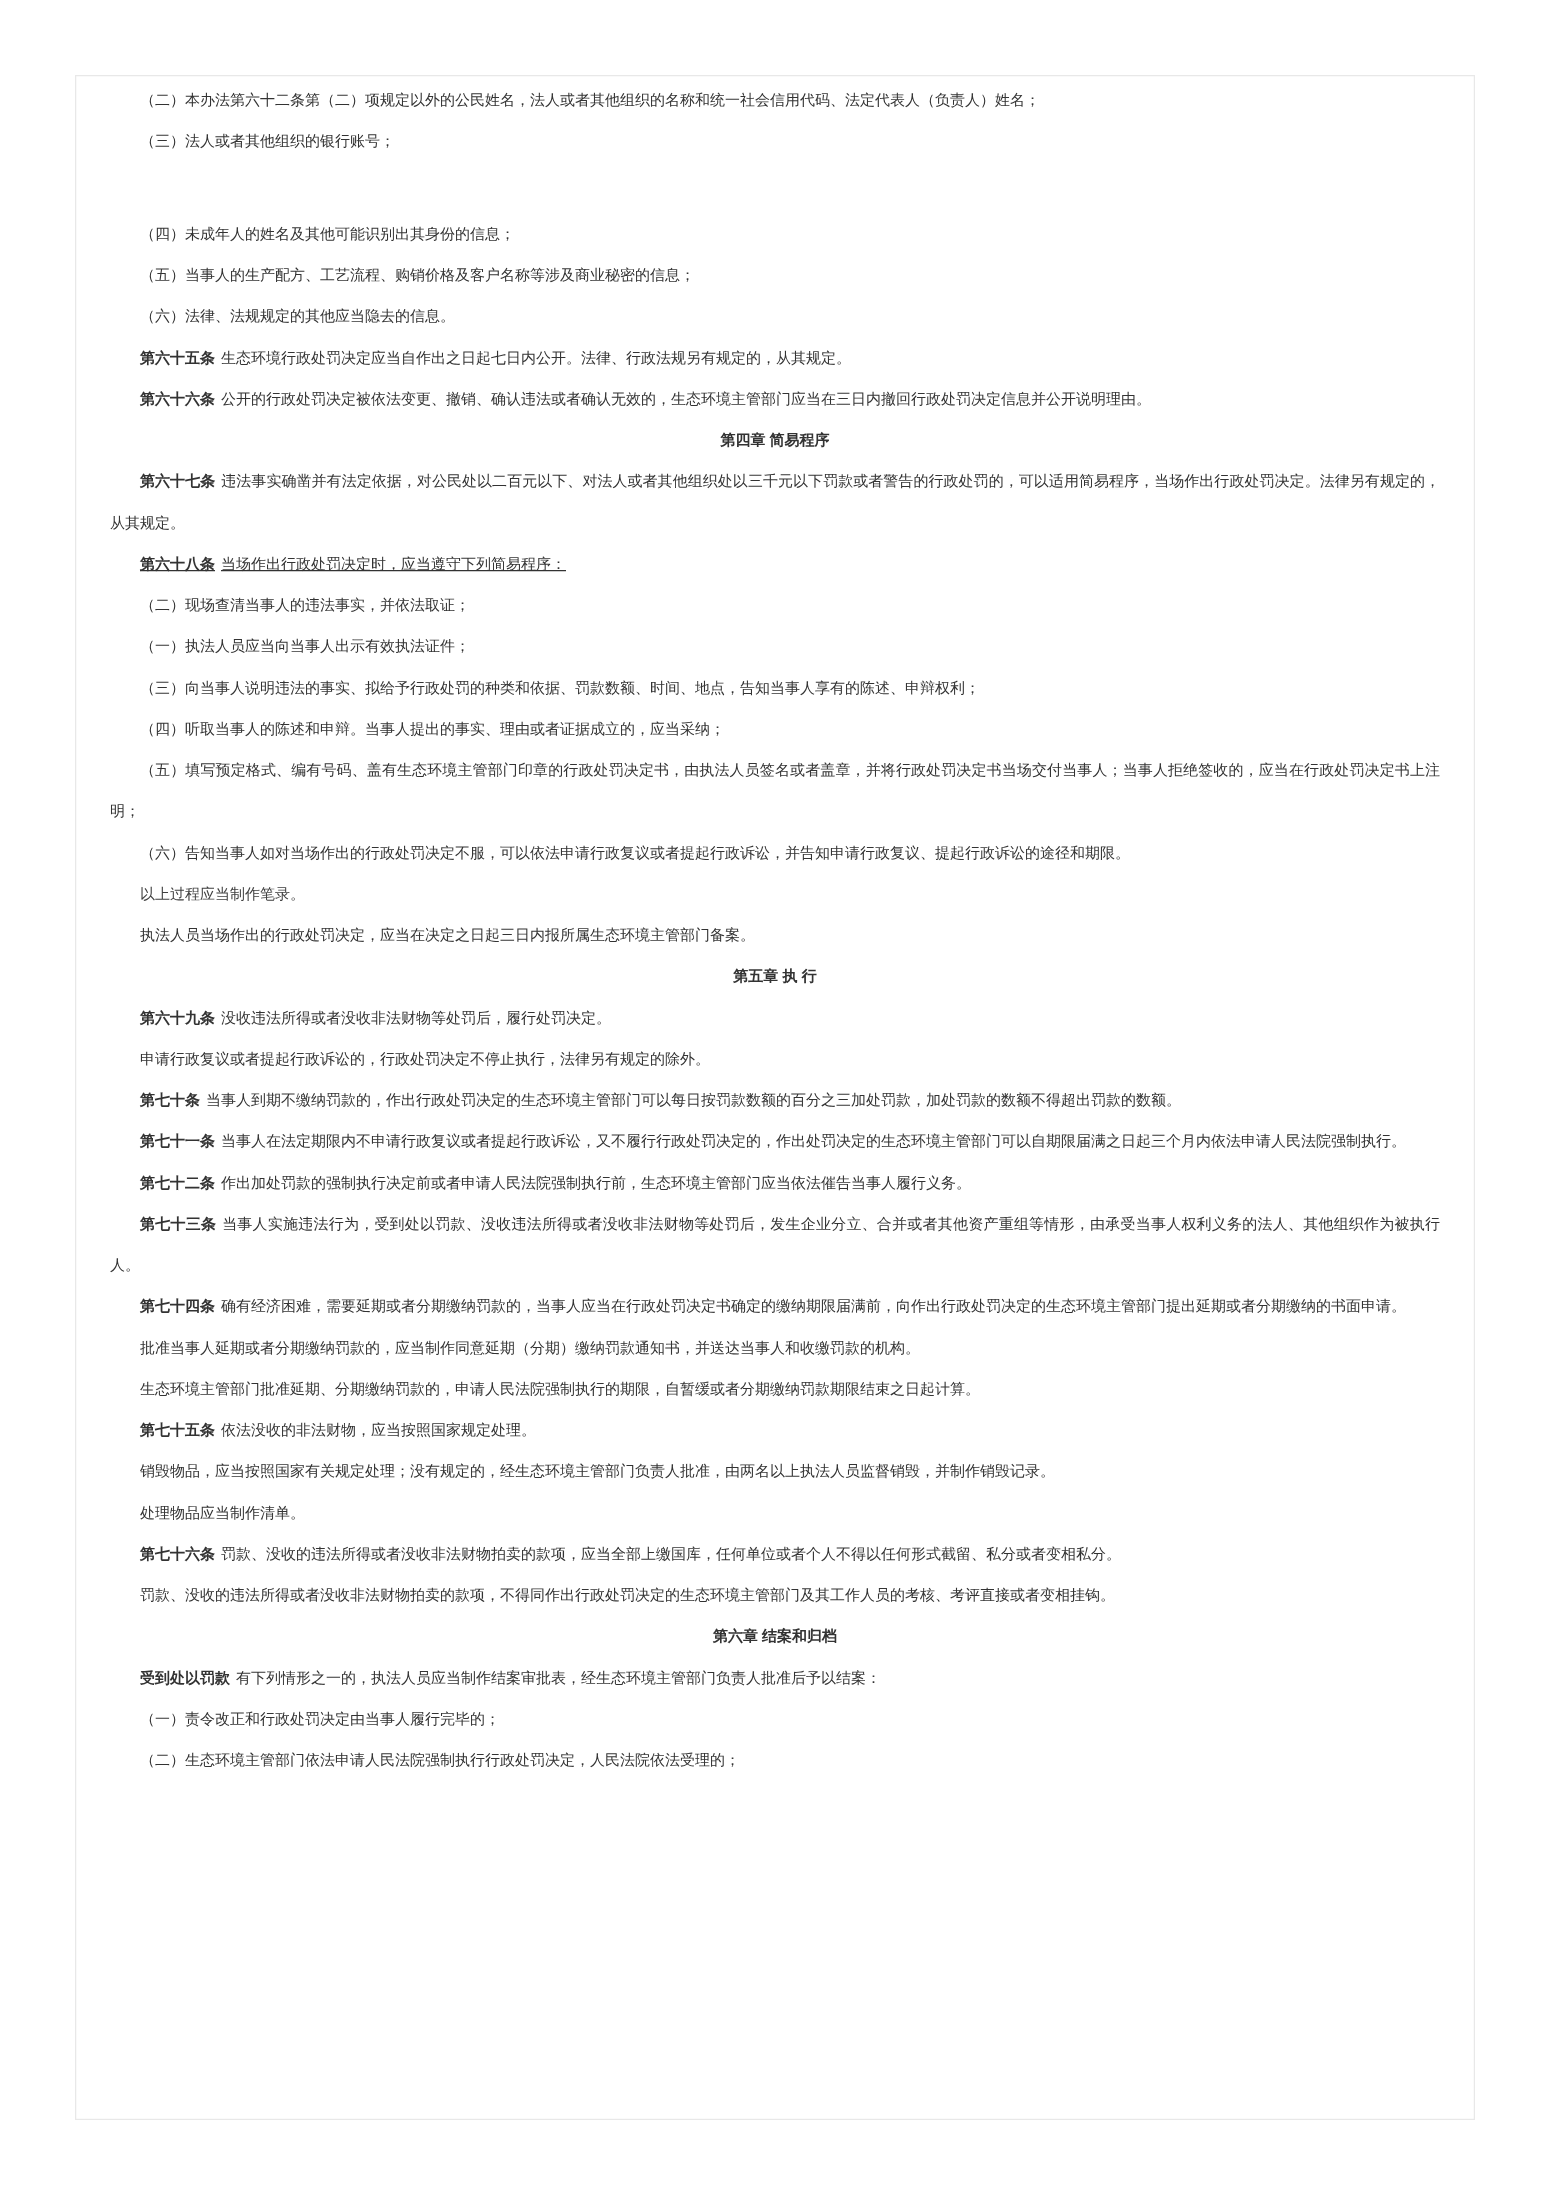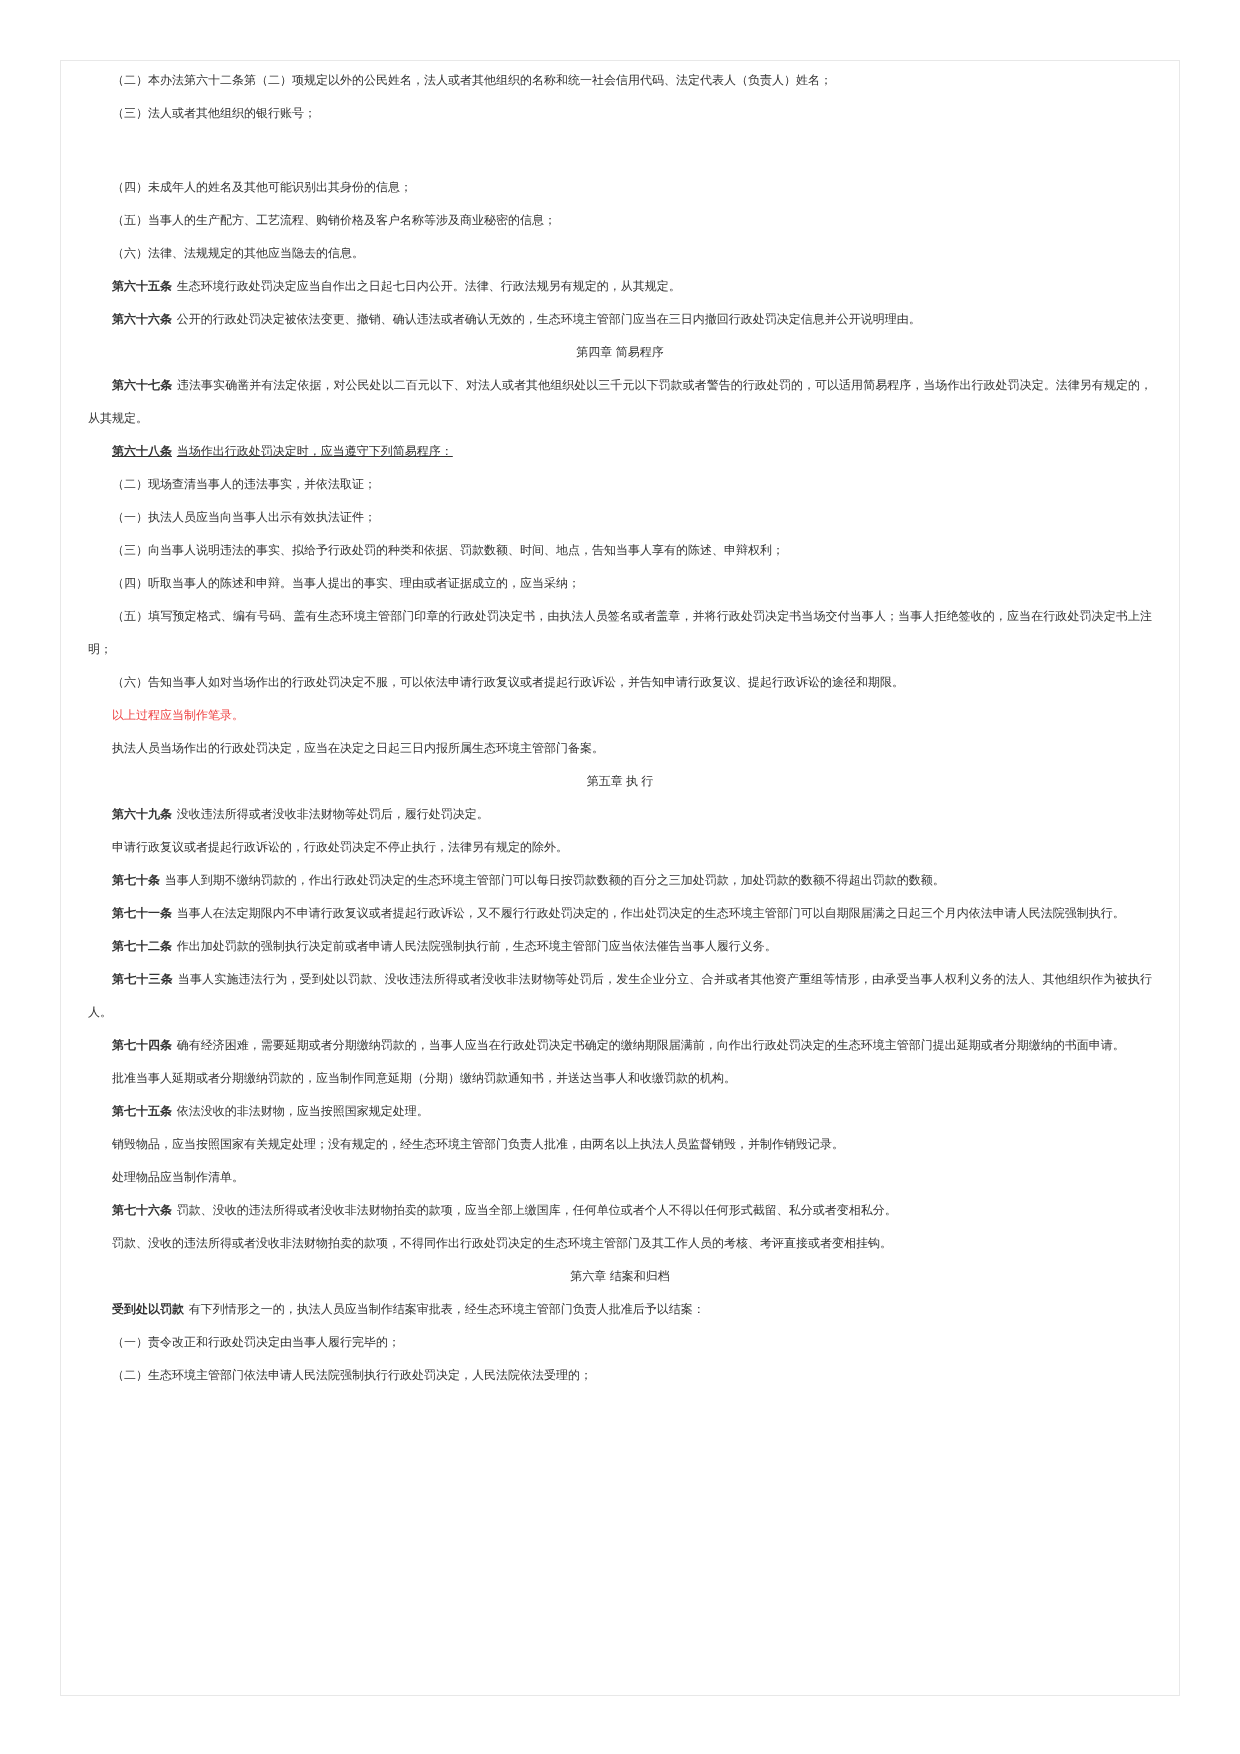--- a/index.html
+++ b/index.html
@@ -28,21 +28,21 @@
     line-height: 33px;
     color: #333333;
     text-align: justify;
     text-indent: 2em;
     letter-spacing: 0;
     word-break: break-all;
   }
   .page p.chapter {
     text-align: center;
     text-indent: 0;
-    font-weight: normal;
+    font-weight: bold;
   }
   .page p .lead {
     font-weight: bold;
     margin-right: 0.4em;
   }
 </style>
 </head>
 <body>
 
 <div class="page" id="doc-page" style="background: rgb(255, 255, 255); border-color: rgb(232, 232, 232);">
@@ -55,31 +55,32 @@
     <p class="article" style="color: rgb(51, 51, 51);"><span class="lead">第六十六条</span><span>公开的行政处罚决定被依法变更、撤销、确认违法或者确认无效的，生态环境主管部门应当在三日内撤回行政处罚决定信息并公开说明理由。</span></p>
     <p class="chapter" style="color: rgb(51, 51, 51);">第四章 简易程序</p>
     <p class="article" style="color: rgb(51, 51, 51);"><span class="lead">第六十七条</span><span>违法事实确凿并有法定依据，对公民处以二百元以下、对法人或者其他组织处以三千元以下罚款或者警告的行政处罚的，可以适用简易程序，当场作出行政处罚决定。法律另有规定的，从其规定。</span></p>
     <p class="article" style="color: rgb(51, 51, 51); text-decoration: underline;"><span class="lead">第六十八条</span><span>当场作出行政处罚决定时，应当遵守下列简易程序：</span></p>
     <p class="body" style="color: rgb(51, 51, 51);">（二）现场查清当事人的违法事实，并依法取证；</p>
     <p class="body" style="color: rgb(51, 51, 51);">（一）执法人员应当向当事人出示有效执法证件；</p>
     <p class="body" style="color: rgb(51, 51, 51);">（三）向当事人说明违法的事实、拟给予行政处罚的种类和依据、罚款数额、时间、地点，告知当事人享有的陈述、申辩权利；</p>
     <p class="body" style="color: rgb(51, 51, 51);">（四）听取当事人的陈述和申辩。当事人提出的事实、理由或者证据成立的，应当采纳；</p>
     <p class="body" style="color: rgb(51, 51, 51);">（五）填写预定格式、编有号码、盖有生态环境主管部门印章的行政处罚决定书，由执法人员签名或者盖章，并将行政处罚决定书当场交付当事人；当事人拒绝签收的，应当在行政处罚决定书上注明；</p>
     <p class="body" style="color: rgb(51, 51, 51);">（六）告知当事人如对当场作出的行政处罚决定不服，可以依法申请行政复议或者提起行政诉讼，并告知申请行政复议、提起行政诉讼的途径和期限。</p>
-    <p class="body" style="color: #ef4444;">以上过程应当制作笔录。</p>
+    <p class="body" style="color: #404040;">以上过程应当制作笔录。</p>
     <p class="body" style="color: rgb(51, 51, 51);">执法人员当场作出的行政处罚决定，应当在决定之日起三日内报所属生态环境主管部门备案。</p>
     <p class="chapter" style="color: rgb(51, 51, 51);">第五章 执 行</p>
     <p class="article" style="color: rgb(51, 51, 51);"><span class="lead">第六十九条</span><span>没收违法所得或者没收非法财物等处罚后，履行处罚决定。</span></p>
     <p class="body" style="color: rgb(51, 51, 51);">申请行政复议或者提起行政诉讼的，行政处罚决定不停止执行，法律另有规定的除外。</p>
     <p class="article" style="color: rgb(51, 51, 51);"><span class="lead">第七十条</span><span>当事人到期不缴纳罚款的，作出行政处罚决定的生态环境主管部门可以每日按罚款数额的百分之三加处罚款，加处罚款的数额不得超出罚款的数额。</span></p>
     <p class="article" style="color: rgb(51, 51, 51);"><span class="lead">第七十一条</span><span>当事人在法定期限内不申请行政复议或者提起行政诉讼，又不履行行政处罚决定的，作出处罚决定的生态环境主管部门可以自期限届满之日起三个月内依法申请人民法院强制执行。</span></p>
     <p class="article" style="color: rgb(51, 51, 51);"><span class="lead">第七十二条</span><span>作出加处罚款的强制执行决定前或者申请人民法院强制执行前，生态环境主管部门应当依法催告当事人履行义务。</span></p>
     <p class="article" style="color: rgb(51, 51, 51);"><span class="lead">第七十三条</span><span>当事人实施违法行为，受到处以罚款、没收违法所得或者没收非法财物等处罚后，发生企业分立、合并或者其他资产重组等情形，由承受当事人权利义务的法人、其他组织作为被执行人。</span></p>
     <p class="article" style="color: rgb(51, 51, 51);"><span class="lead">第七十四条</span><span>确有经济困难，需要延期或者分期缴纳罚款的，当事人应当在行政处罚决定书确定的缴纳期限届满前，向作出行政处罚决定的生态环境主管部门提出延期或者分期缴纳的书面申请。</span></p>
     <p class="body" style="color: rgb(51, 51, 51);">批准当事人延期或者分期缴纳罚款的，应当制作同意延期（分期）缴纳罚款通知书，并送达当事人和收缴罚款的机构。</p>
+    <p class="body" style="color: rgb(51, 51, 51);">生态环境主管部门批准延期、分期缴纳罚款的，申请人民法院强制执行的期限，自暂缓或者分期缴纳罚款期限结束之日起计算。</p>
     <p class="article" style="color: rgb(51, 51, 51);"><span class="lead">第七十五条</span><span>依法没收的非法财物，应当按照国家规定处理。</span></p>
     <p class="body" style="color: rgb(51, 51, 51);">销毁物品，应当按照国家有关规定处理；没有规定的，经生态环境主管部门负责人批准，由两名以上执法人员监督销毁，并制作销毁记录。</p>
     <p class="body" style="color: rgb(51, 51, 51);">处理物品应当制作清单。</p>
     <p class="article" style="color: rgb(51, 51, 51);"><span class="lead">第七十六条</span><span>罚款、没收的违法所得或者没收非法财物拍卖的款项，应当全部上缴国库，任何单位或者个人不得以任何形式截留、私分或者变相私分。</span></p>
     <p class="body" style="color: rgb(51, 51, 51);">罚款、没收的违法所得或者没收非法财物拍卖的款项，不得同作出行政处罚决定的生态环境主管部门及其工作人员的考核、考评直接或者变相挂钩。</p>
     <p class="chapter" style="color: rgb(51, 51, 51);">第六章 结案和归档</p>
     <p class="article" style="color: rgb(51, 51, 51);"><span class="lead">受到处以罚款</span><span>有下列情形之一的，执法人员应当制作结案审批表，经生态环境主管部门负责人批准后予以结案：</span></p>
     <p class="body" style="color: rgb(51, 51, 51);">（一）责令改正和行政处罚决定由当事人履行完毕的；</p>
     <p class="body" style="color: rgb(51, 51, 51);">（二）生态环境主管部门依法申请人民法院强制执行行政处罚决定，人民法院依法受理的；</p>
   </div>

